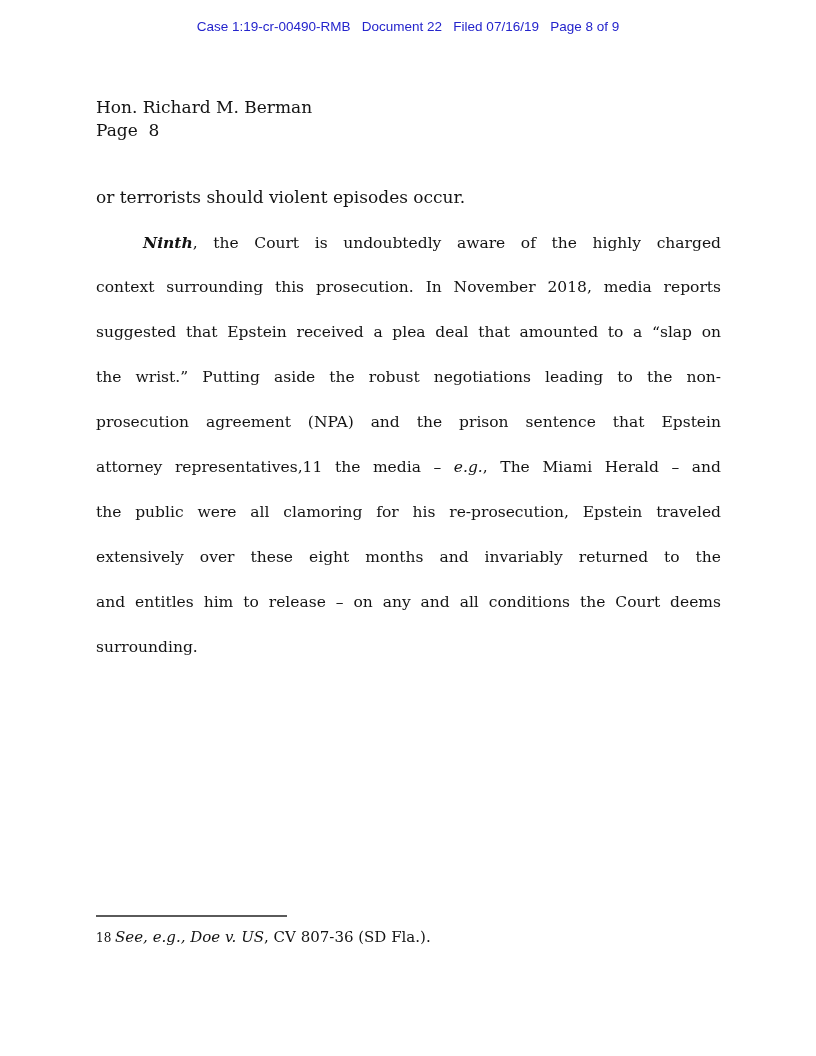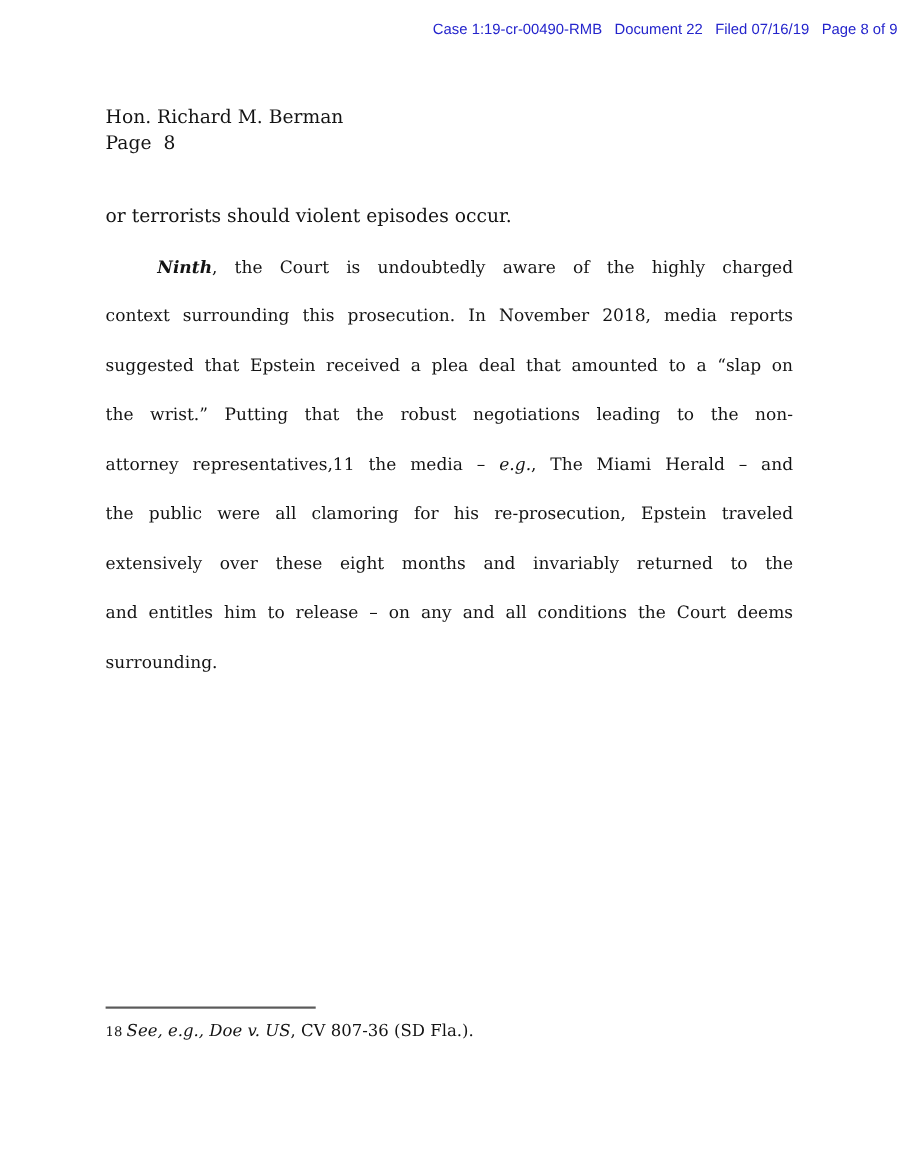--- a/index.html
+++ b/index.html
@@ -7,21 +7,21 @@
     width: 816px; height: 1056px;
     background: #ffffff;
     position: relative;
     font-family: "DejaVu Serif", serif;
     color: #131313;
     overflow: hidden;
   }
   .stamp {
     position: absolute;
     top: 19px; left: 0; width: 816px;
-    text-align: right;
+    text-align: center;
     font-family: "Liberation Sans", sans-serif;
     font-size: 13.5px;
     color: #2424cc;
     white-space: pre;
   }
   .letterhead {
     position: absolute;
     top: 96px; left: 96px; width: 625px;
     font-size: 17px;
     line-height: 23px;
@@ -71,21 +71,22 @@
   <div>Hon. Richard M. Berman</div>
   <div>Page  8</div>
 </div>
 
 <div class="intro">or terrorists should violent episodes occur.</div>
 
 <div class="para">
     <div class="line"><span class="b">Ninth</span><span>, the Court is undoubtedly aware of the highly charged</span></div>
     <div class="line"><span>context surrounding this prosecution. In November 2018, media reports</span></div>
     <div class="line"><span>suggested that Epstein received a plea deal that amounted to a “slap on</span></div>
-    <div class="line"><span>the wrist.” Putting that the robust negotiations leading to the non-</span></div>
+    <div class="line"><span>the wrist.” Putting aside the robust negotiations leading to the non-</span></div>
+    <div class="line"><span>prosecution agreement (NPA) and the prison sentence that Epstein</span></div>
     <div class="line"><span>attorney representatives,11 the media – </span><span class="i">e.g.</span><span>, The Miami Herald – and</span></div>
     <div class="line"><span>the public were all clamoring for his re-prosecution, Epstein traveled</span></div>
     <div class="line"><span>extensively over these eight months and invariably returned to the</span></div>
     <div class="line"><span>and entitles him to release – on any and all conditions the Court deems</span></div>
     <div class="line"><span>surrounding.</span></div>
   </div>
 
 <div class="fn-rule"></div>
 
 <div class="footnote"><span class="sm">18 </span><span class="i">See, e.g., Doe v. US</span><span>, CV 807-36 (SD Fla.).</span></div>

